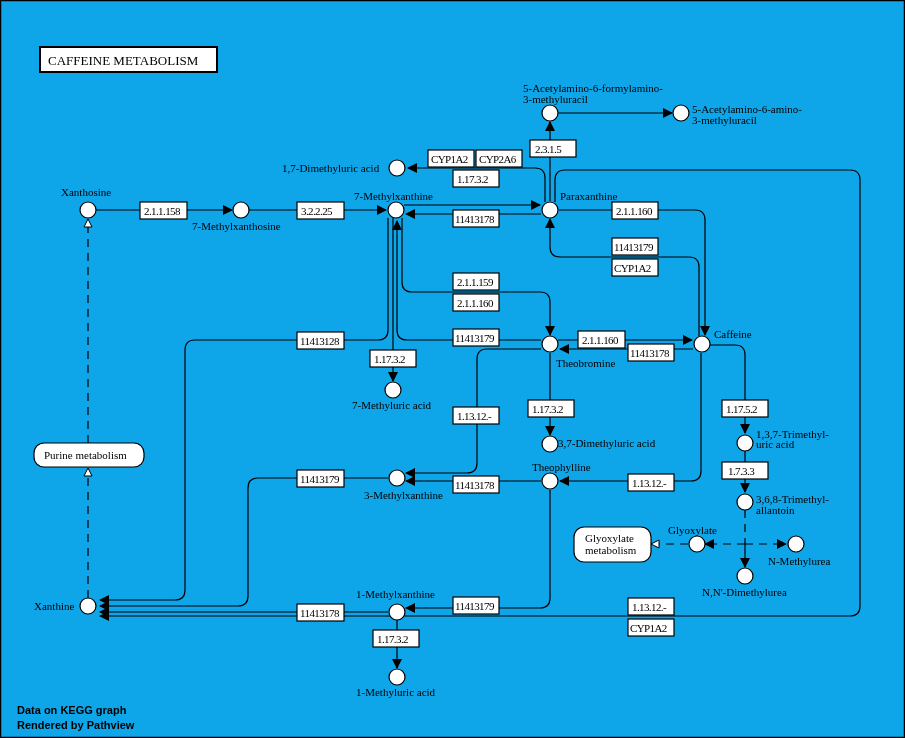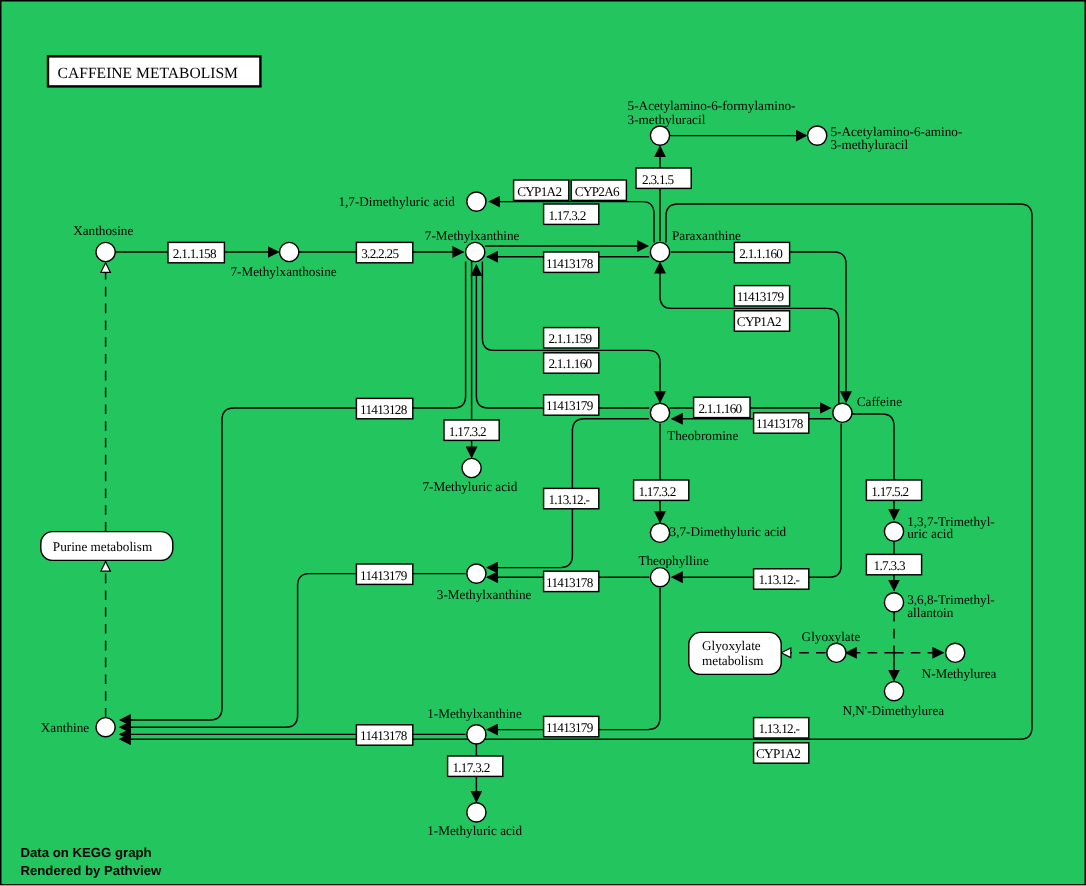--- a/index.html
+++ b/index.html
@@ -1,16 +1,16 @@
 <!DOCTYPE html>
 <html><head>
 <meta charset="utf-8">
 <style>
   html,body{margin:0;padding:0;background:#fff;}
-  #stage{position:relative;width:905px;height:738px;background:#22c55e;overflow:hidden;}
+  #stage{position:relative;width:905px;height:738px;background:#0ea5e9;overflow:hidden;}
   svg{position:absolute;left:0;top:0;}
   .ln{stroke:#000;stroke-width:1.2;fill:none;}
   .dash{stroke:#000;stroke-width:1.2;fill:none;stroke-dasharray:8,6;}
   .node{fill:#fff;stroke:#000;stroke-width:1.2;}
   .box{fill:#fff;stroke:#000;stroke-width:1.2;}
   .t{font-family:"Liberation Serif","DejaVu Serif",serif;font-size:11px;fill:#000;}
   .et{font-family:"Liberation Serif","DejaVu Serif",serif;font-size:11px;fill:#000;letter-spacing:-0.6px;}
   .title{font-family:"Liberation Serif","DejaVu Serif",serif;font-size:13px;fill:#000;}
   .foot{font-family:"Liberation Sans","DejaVu Sans",sans-serif;font-size:11px;font-weight:bold;fill:#000;}
 </style>

